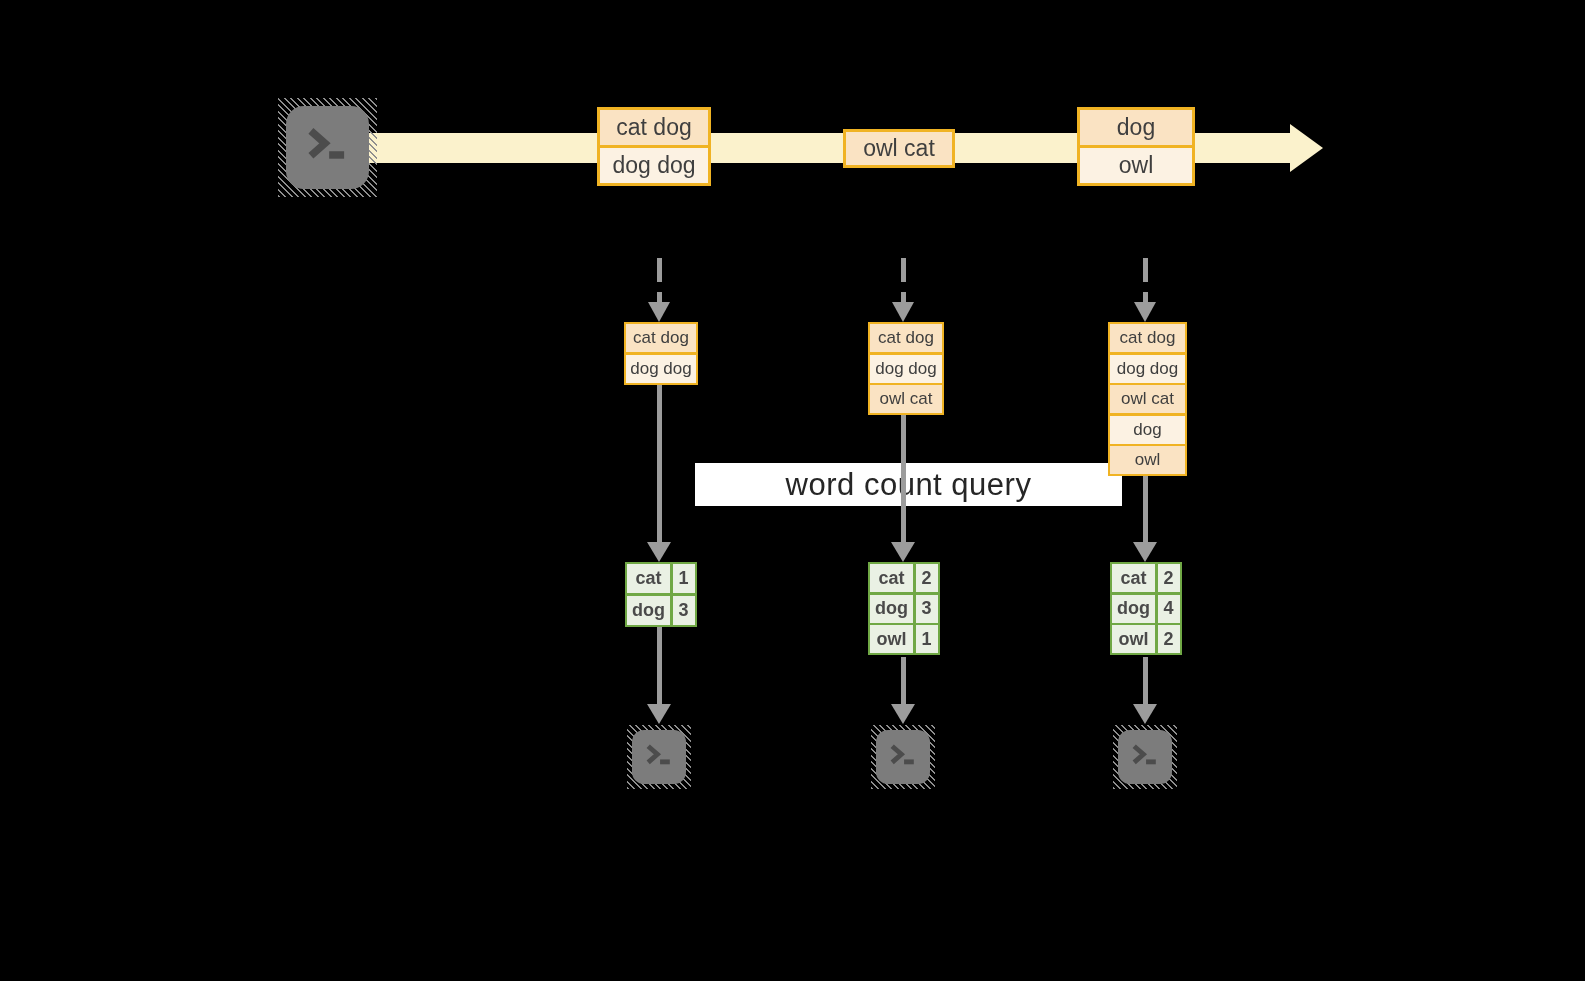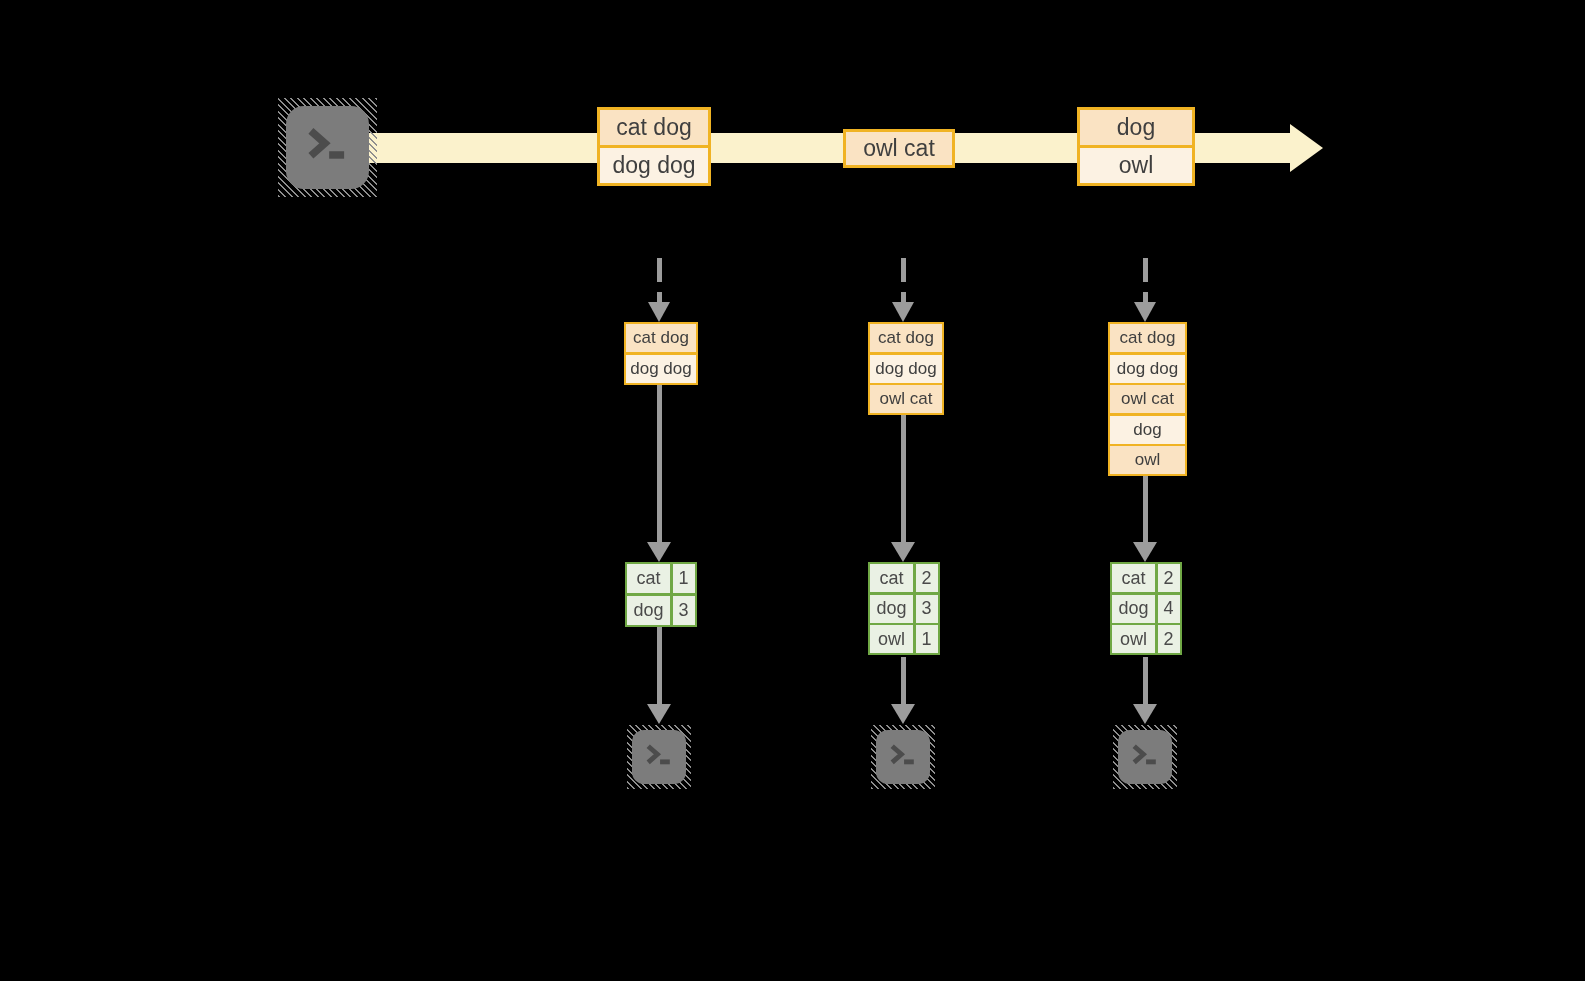--- a/index.html
+++ b/index.html
@@ -32,21 +32,21 @@
   .ahead{position:absolute;width:0;height:0;z-index:2;
     border-left:12px solid transparent;border-right:12px solid transparent;border-top:20px solid #9c9c9c;}
   
   .banner{position:absolute;left:695px;top:463px;width:427px;height:43px;background:#ffffff;z-index:1;
     display:flex;align-items:center;justify-content:center;}
   .banner span{font-size:31px;color:#262626;letter-spacing:.5px;}
   
   .gtable{position:absolute;z-index:3;background:#70a845;border:2.5px solid #70a845;
     display:grid;grid-template-columns:43px 22px;gap:2.5px;}
   .gtable .cell{background:#eaf1e4;display:flex;align-items:center;justify-content:center;
-    color:#4a4a4a;font-size:18px;}
+    color:#4a4a4a;font-size:18px;font-weight:bold;}
   .t2 .cell{height:29px;}
   .t3 .cell{height:28px;}
 </style>
 </head>
 <body>
 
 <div id="canvas">
 
   <div class="band"></div>
   <div class="band-head"></div>
@@ -89,20 +89,23 @@
     <div class="row">owl cat</div>
   </div>
   <div class="goldbox stack" style="left:1108px;top:322px;width:75px;">
     <div class="row">cat dog</div>
     <div class="row">dog dog</div>
     <div class="row">owl cat</div>
     <div class="row">dog</div>
     <div class="row">owl</div>
   </div>
 
+  <div class="banner">
+    <span>word count query</span>
+  </div>
 
   <div class="vline" style="left:657px;top:382px;height:162px;"></div>
   <div class="ahead" style="left:647px;top:542px;"></div>
   <div class="vline" style="left:901px;top:414px;height:130px;"></div>
   <div class="ahead" style="left:891px;top:542px;"></div>
   <div class="vline" style="left:1143px;top:475px;height:69px;"></div>
   <div class="ahead" style="left:1133px;top:542px;"></div>
 
   <div class="gtable t2" style="left:625px;top:562px;">
     <div class="cell">cat</div>

